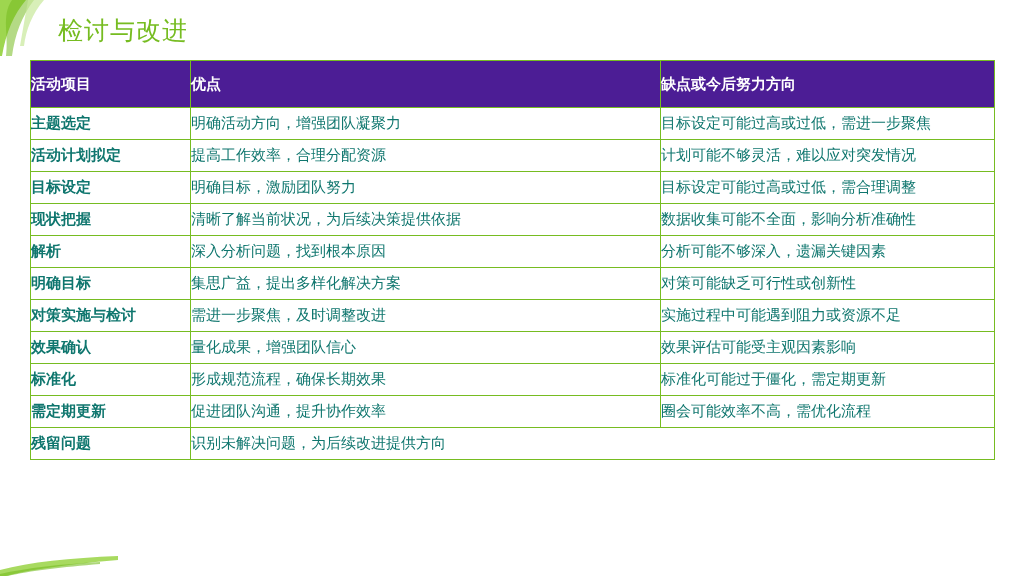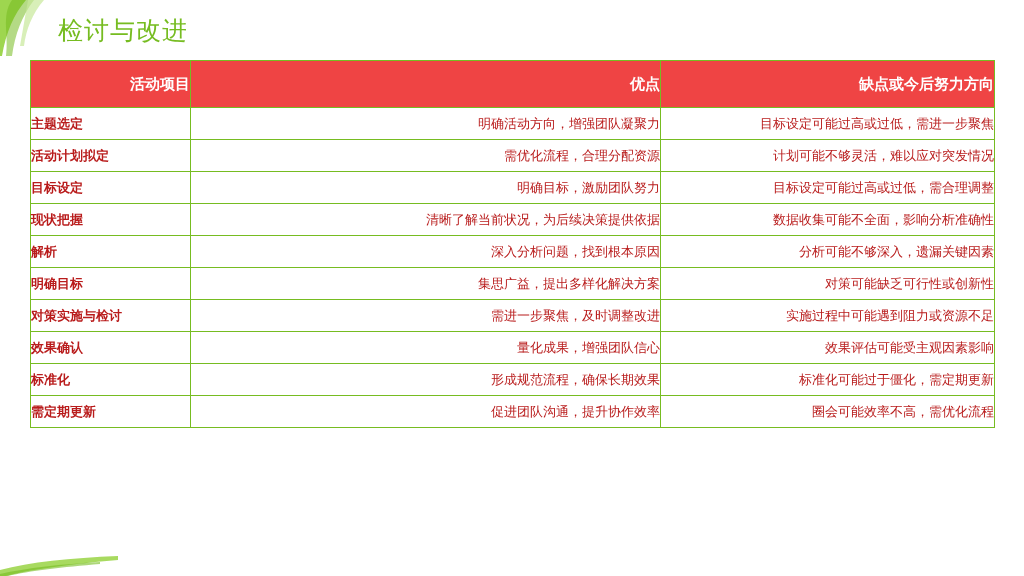--- a/index.html
+++ b/index.html
@@ -57,45 +57,45 @@
     table-layout: fixed;
   }
 
   table.main th,
   table.main td {
     border: 1px solid #76bc21;
     padding: 0;
   }
 
   thead th {
-    background: #ef4444;
+    background: #4c1d95;
     color: #ffffff;
     font-size: 15px;
     font-weight: bold;
     height: 46px;
     vertical-align: middle;
-    text-align: right;
+    text-align: left;
     border: 1px solid #76bc21;
   }
 
   tbody td {
     height: 31px;
     vertical-align: middle;
-    font-size: 13px;
-    color: #b91c1c;
+    font-size: 15px;
+    color: #0f766e;
   }
 
   td.col-item {
     font-weight: bold;
     text-align: left;
     padding-left: 14px;
   }
 
   td.col-text {
-    text-align: right;
+    text-align: left;
   }
 
   .col-w1 { width: 160px; }
   .col-w2 { width: 470px; }
   .col-w3 { width: 334px; }
 </style>
 </head>
 <body>
 
 <div class="deco">
@@ -130,21 +130,21 @@
       </tr>
     </thead>
     <tbody>
       <tr>
         <td class="col-item">主题选定</td>
         <td class="col-text">明确活动方向，增强团队凝聚力</td>
         <td class="col-text">目标设定可能过高或过低，需进一步聚焦</td>
       </tr>
       <tr>
         <td class="col-item">活动计划拟定</td>
-        <td class="col-text">需优化流程，合理分配资源</td>
+        <td class="col-text">提高工作效率，合理分配资源</td>
         <td class="col-text">计划可能不够灵活，难以应对突发情况</td>
       </tr>
       <tr>
         <td class="col-item">目标设定</td>
         <td class="col-text">明确目标，激励团队努力</td>
         <td class="col-text">目标设定可能过高或过低，需合理调整</td>
       </tr>
       <tr>
         <td class="col-item">现状把握</td>
         <td class="col-text">清晰了解当前状况，为后续决策提供依据</td>
@@ -173,15 +173,19 @@
       <tr>
         <td class="col-item">标准化</td>
         <td class="col-text">形成规范流程，确保长期效果</td>
         <td class="col-text">标准化可能过于僵化，需定期更新</td>
       </tr>
       <tr>
         <td class="col-item">需定期更新</td>
         <td class="col-text">促进团队沟通，提升协作效率</td>
         <td class="col-text">圈会可能效率不高，需优化流程</td>
       </tr>
+      <tr>
+        <td class="col-item">残留问题</td>
+        <td class="col-text" colspan="2">识别未解决问题，为后续改进提供方向</td>
+      </tr>
     </tbody>
   </table>
 </div>
 
 </body></html>

